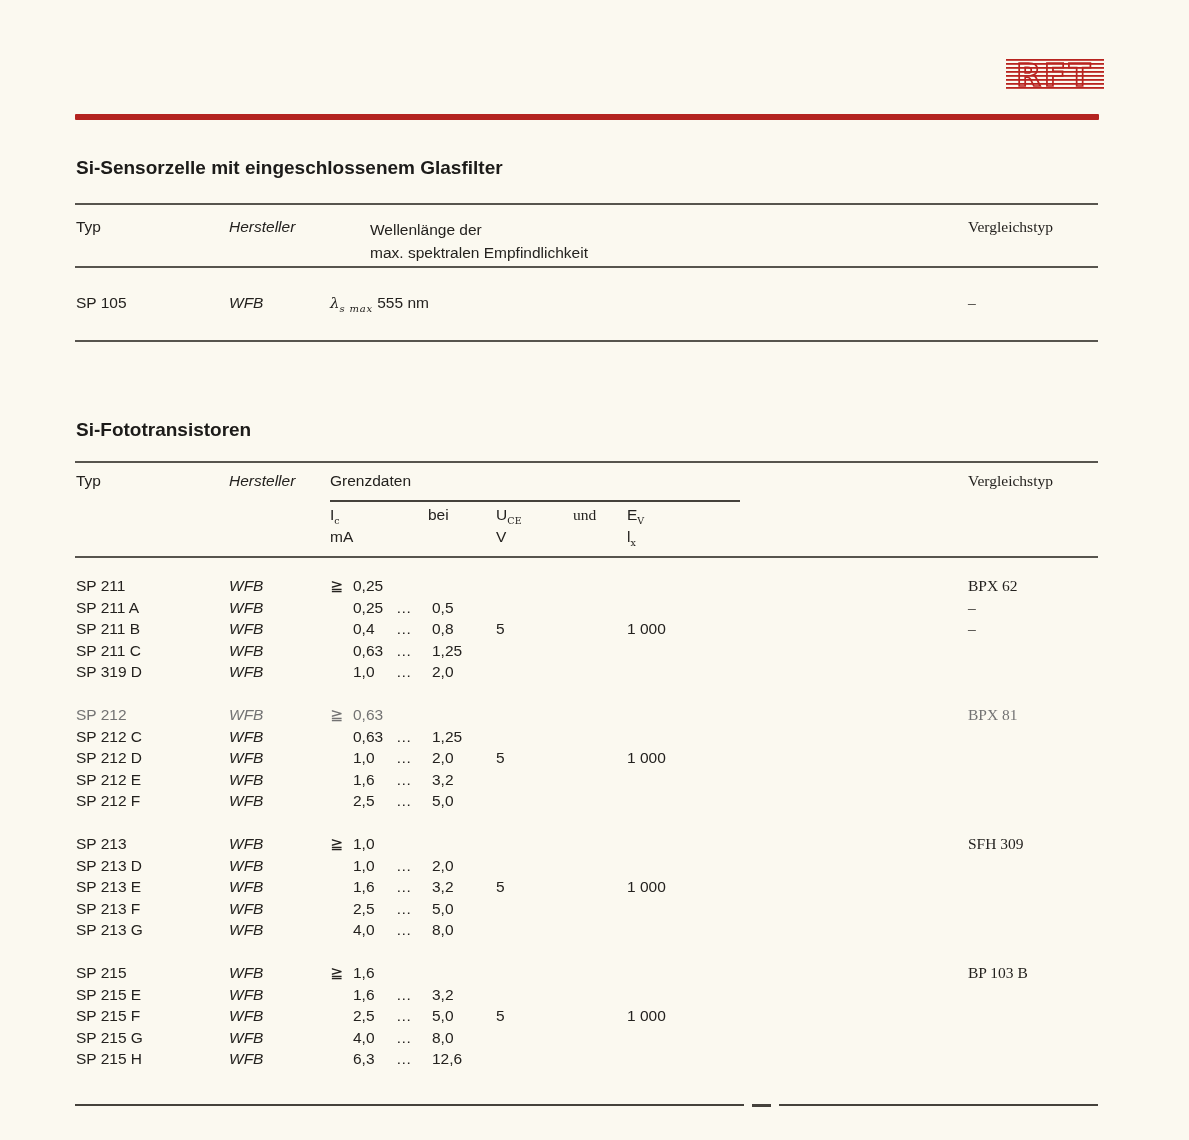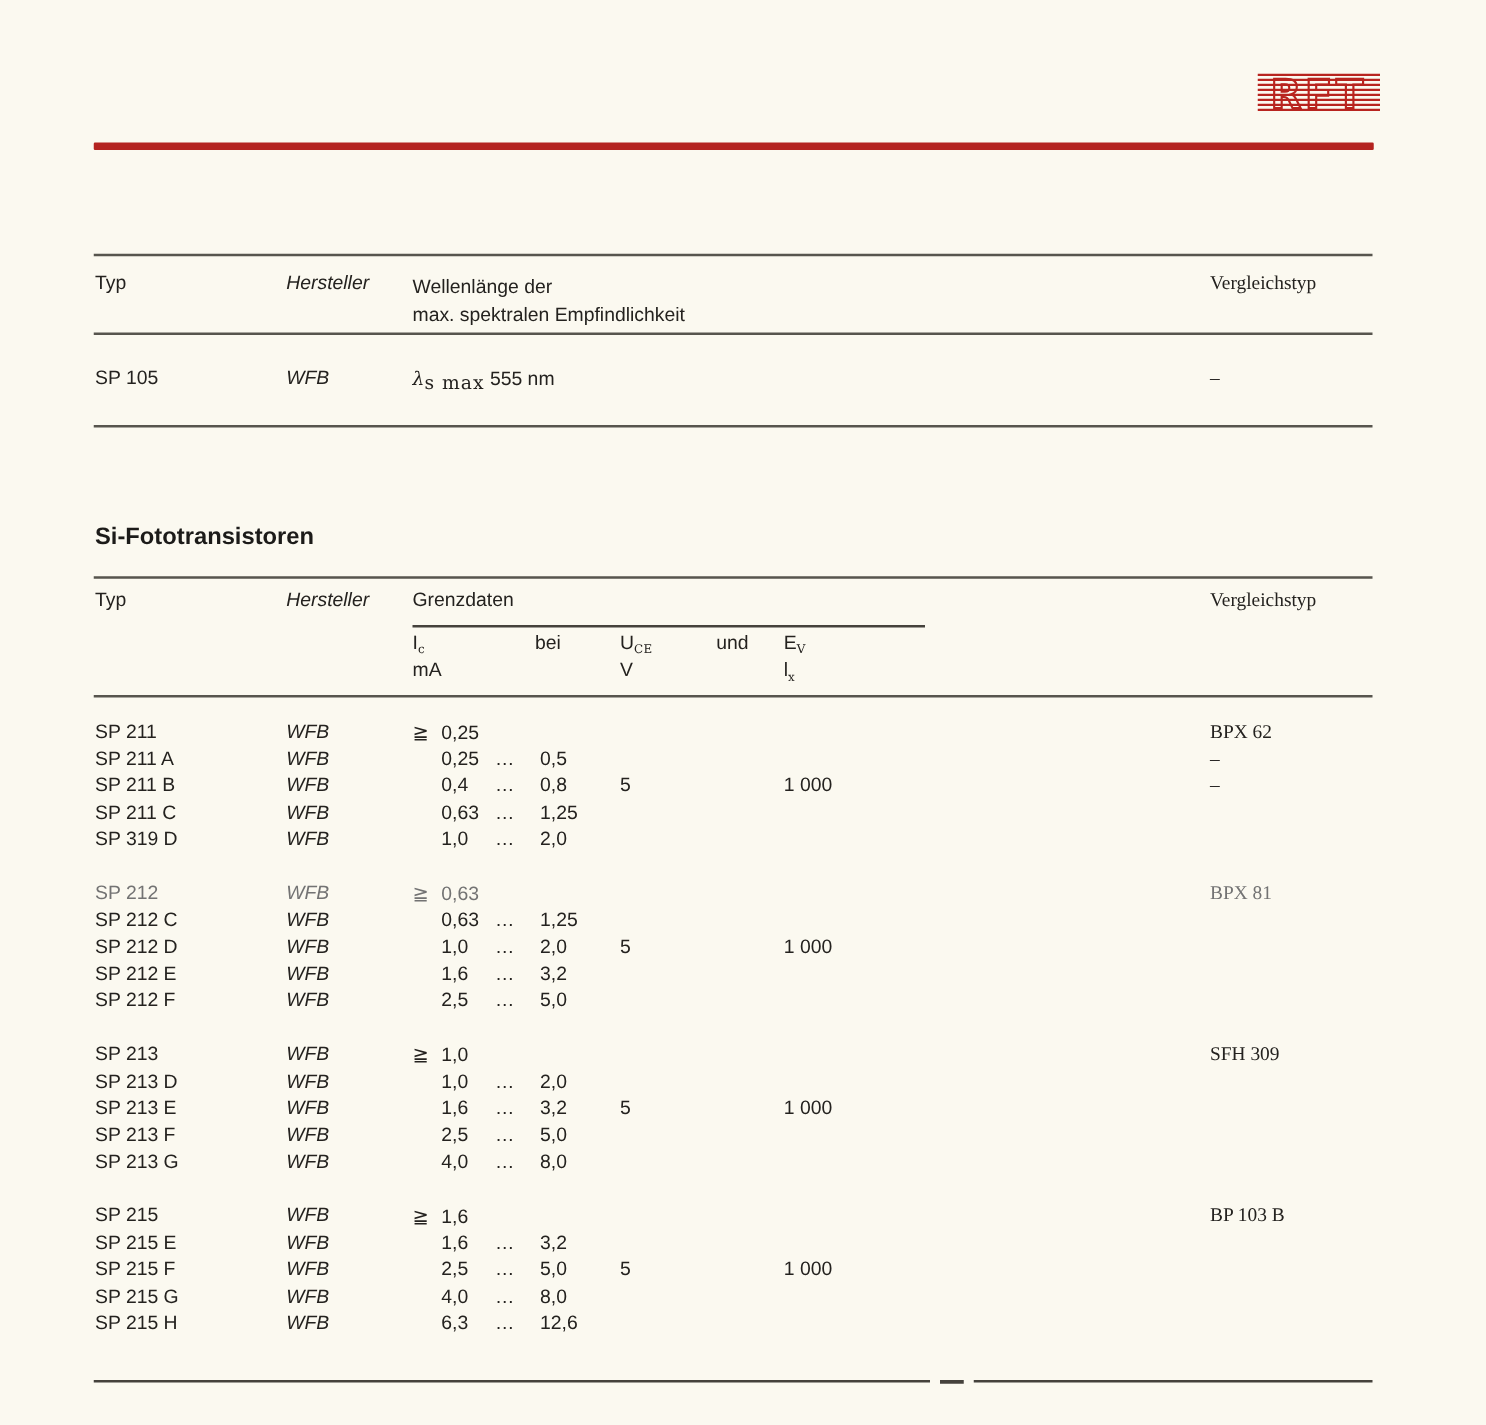--- a/index.html
+++ b/index.html
@@ -11,25 +11,25 @@
   }
   .abs{position:absolute;}
   .rule{position:absolute; left:75px; width:1023px; height:2px; background:#45423c;}
   .rule.thin{height:1.5px; opacity:.9;}
   .red-rule{position:absolute; left:75px; top:114px; width:1024px; height:6px; background:#b42420; border-radius:1px;}
   .title{position:absolute; left:75px; top:76px; margin:0; font-size:31px; font-weight:700; letter-spacing:-0.3px; color:#1c1b19;}
   .h2{position:absolute; left:76px; margin:0; font-size:19px; font-weight:700; color:#1c1b19;}
   .hrow{position:absolute; left:0; width:100%; font-size:15.5px;}
   .hrow > span, .trow > span{position:absolute; white-space:nowrap;}
   .x-typ{left:76px;} .x-her{left:229px;font-style:italic;} .x-grenz{left:330px;} .x-bei{left:408px;margin-left:20px;}
-  .x-uce{left:496px;} .x-und{left:573px;} .x-ev{left:627px;} .x-cmp{left:968px;font-family:Liberation Serif, serif;}
-  .twoline div{line-height:23px;}
+  .x-uce{left:496px;} .x-und{left:573px;font-family:Liberation Serif, serif;} .x-ev{left:627px;} .x-cmp{left:968px;font-family:Liberation Serif, serif;}
+  .twoline div{line-height:23px;margin-left:40px;}
   .sub{font-family:"DejaVu Serif", serif; font-size:9.5px; letter-spacing:.4px; vertical-align:-3.5px;}
   .lambda{font-family:"DejaVu Serif", serif; font-style:italic; font-size:15px;}
-  .lam-sub{font-family:"DejaVu Serif", serif; font-size:15px; letter-spacing:.8px; vertical-align:-3.5px;}
+  .lam-sub{font-family:"DejaVu Serif", serif; font-size:10px; letter-spacing:.8px; vertical-align:-3.5px;font-style:italic;}
   #t2-body{position:absolute; top:577px; left:0; width:100%;}
   .tgroup{margin-bottom:21.5px;}
   .trow{position:relative; height:21.5px; font-size:15.5px;}
   .ge{display:inline-block; width:23px; font-family:"DejaVu Sans", sans-serif;}
   .v1{display:inline-block; width:43px;}
   .dots{display:inline-block; width:36px; letter-spacing:2px;}
   .faded{color:#737373;}
   .logo{position:absolute; left:1006px; top:55px;}
   .seg{position:absolute; top:1104px; height:2px; background:#45423c;}
   .seg.s1{left:75px; width:669px;}
@@ -50,20 +50,21 @@
       <rect x="0" y="20" width="98" height="1.8"></rect>
       <rect x="0" y="24" width="98" height="1.8"></rect>
       <rect x="0" y="28" width="98" height="1.8"></rect>
       <rect x="0" y="32" width="98" height="1.8"></rect>
     </g>
     <text x="49" y="31" text-anchor="middle" font-family="DejaVu Sans, sans-serif" font-size="32" font-weight="bold" letter-spacing="3" fill="none" stroke="#b8241f" stroke-width="1.7">RFT</text>
   </svg>
 
   <div class="red-rule"></div>
 
+  <h2 class="h2" style="top:157px;">Si-Sensorzelle mit eingeschlossenem Glasfilter</h2>
 
   <div class="rule thin" style="top:203px;"></div>
 
   <div class="hrow" style="top:218px;">
     <span class="x-typ">Typ</span>
     <span class="x-her">Hersteller</span>
     <span class="x-grenz twoline">
       <div>Wellenlänge der</div>
       <div>max. spektralen Empfindlichkeit</div>
     </span>

